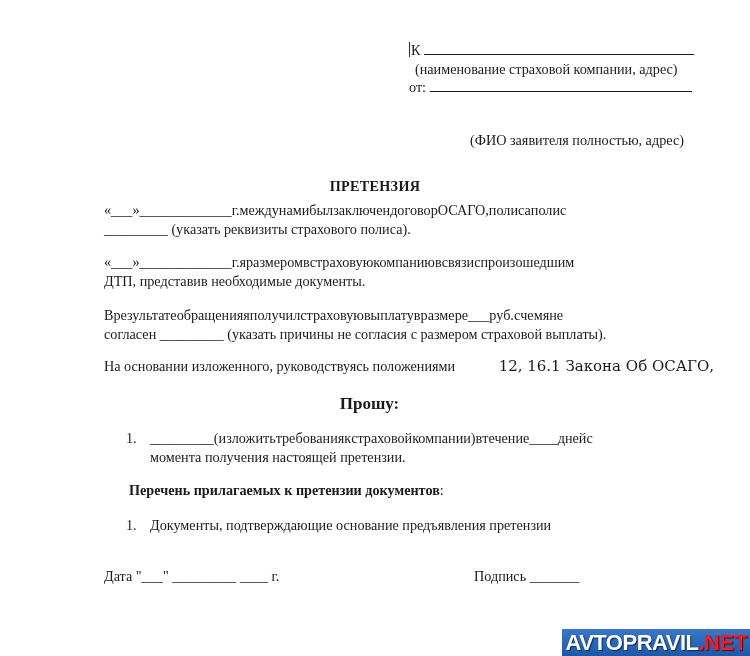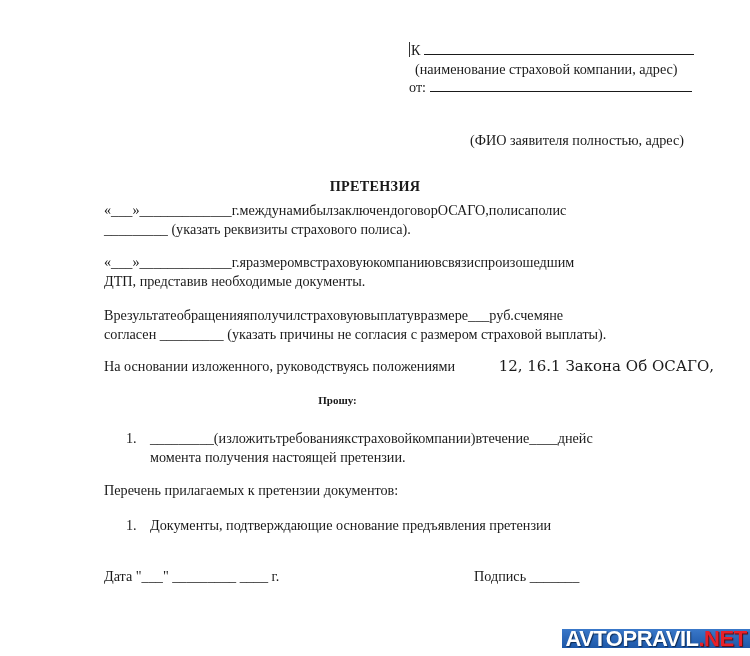--- a/index.html
+++ b/index.html
@@ -69,58 +69,59 @@
       white-space: nowrap;
     }
 
     .sub-heading {
       position: absolute;
       left: 0;
       width: 675px;
       top: 394px;
       text-align: center;
       font-weight: bold;
-      font-size: 11px;
+      font-size: 17px;
+      padding-left: 32px;
     }
 
     .list-item {
       position: absolute;
       font-size: 14.2px;
       line-height: 19px;
     }
     .list-num {
       position: absolute;
       left: 126px;
     }
     .list-text {
       position: absolute;
       left: 150px;
       width: 549px;
     }
 
-    .bold { font-weight: normal; }
+    .bold { font-weight: bold; margin-left: 25px; }
 
     .date-line, .sign-line {
       position: absolute;
       top: 568px;
       font-size: 14.2px;
       white-space: nowrap;
     }
     .date-line { left: 104px; }
     .sign-line { left: 474px; }
 
     .law-font { font-family: "DejaVu Serif", serif; font-size: 15px; margin-left: 40px; }
 
     
     .watermark {
       position: absolute;
       left: 562px;
       top: 629px;
       width: 188px;
-      height: 19px;
+      height: 27px;
       background: linear-gradient(#3a78c9, #1d57a8);
       display: flex;
       align-items: center;
       justify-content: center;
       font-family: "Liberation Sans", "DejaVu Sans", sans-serif;
       font-weight: bold;
       font-size: 22px;
       letter-spacing: -0.5px;
       white-space: nowrap;
     }

